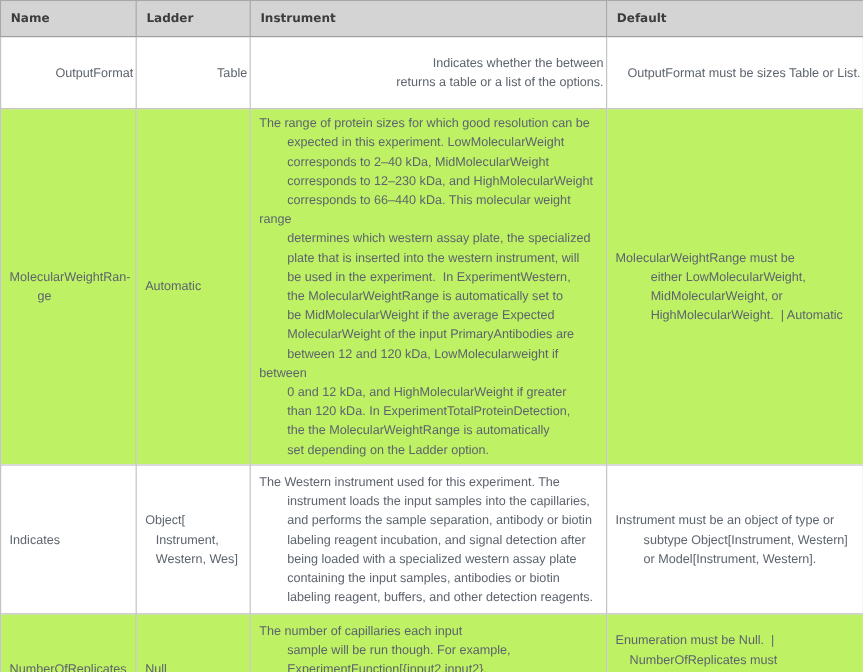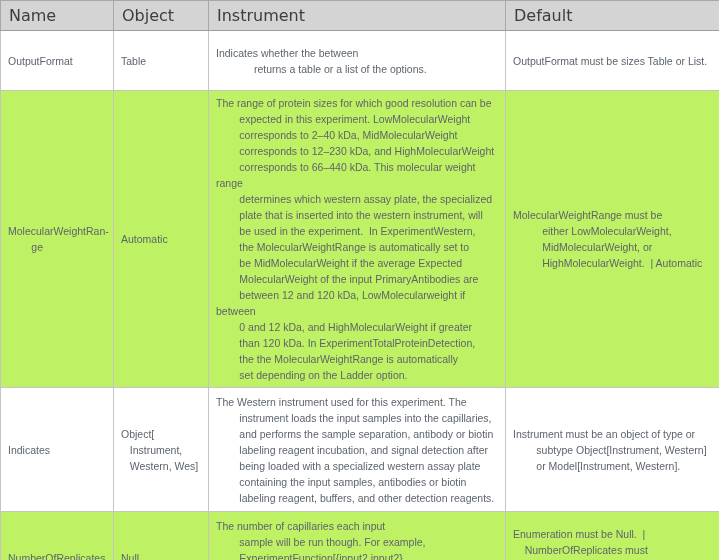--- a/index.html
+++ b/index.html
@@ -18,60 +18,60 @@
   }
   col.c-name { width: 113px; }
   col.c-default { width: 95px; }
   col.c-desc { width: 297px; }
   col.c-pattern { width: 214px; }
 
   th {
     background: #d4d4d4;
     color: #3d3d3d;
     font-family: "DejaVu Sans", sans-serif;
-    font-size: 16px;
-    font-weight: normal;
+    font-size: 10px;
+    font-weight: bold;
     text-align: left;
     vertical-align: middle;
     height: 30px;
     padding: 0 4px 0 8px;
     border: 1px solid #a8a8a8;
     border-bottom: 1px solid #9e9e9e;
   }
   td {
     border: 1px solid #c4c4c4;
     color: #5d646d;
     font-size: 10.5px;
     line-height: 16px;
     vertical-align: middle;
     padding: 4px 2px 4px 7px;
     white-space: pre-wrap;
     overflow: hidden;
     background: #ffffff;
   }
   tr.shaded td { background: #bef264; }
-  tr.row-1 { height: 60px; }
+  tr.row-1 { height: 60px; text-align: right; }
   tr.row-2 { height: 268px; }
   tr.row-3 { height: 124px; }
   tr.row-4 { height: 92px; }
 </style>
 </head>
 <body>
 
 <table class="options-table">
   <colgroup>
     <col class="c-name">
     <col class="c-default">
     <col class="c-desc">
     <col class="c-pattern">
   </colgroup>
   <thead>
     <tr>
       <th>Name</th>
-      <th>Object</th>
+      <th>Ladder</th>
       <th>Instrument</th>
       <th>Default</th>
     </tr>
   </thead>
   <tbody>
     <tr class="row-1">
       <td>OutputFormat</td>
       <td>Table</td>
       <td>Indicates whether the between
              returns a table or a list of the options.</td>

